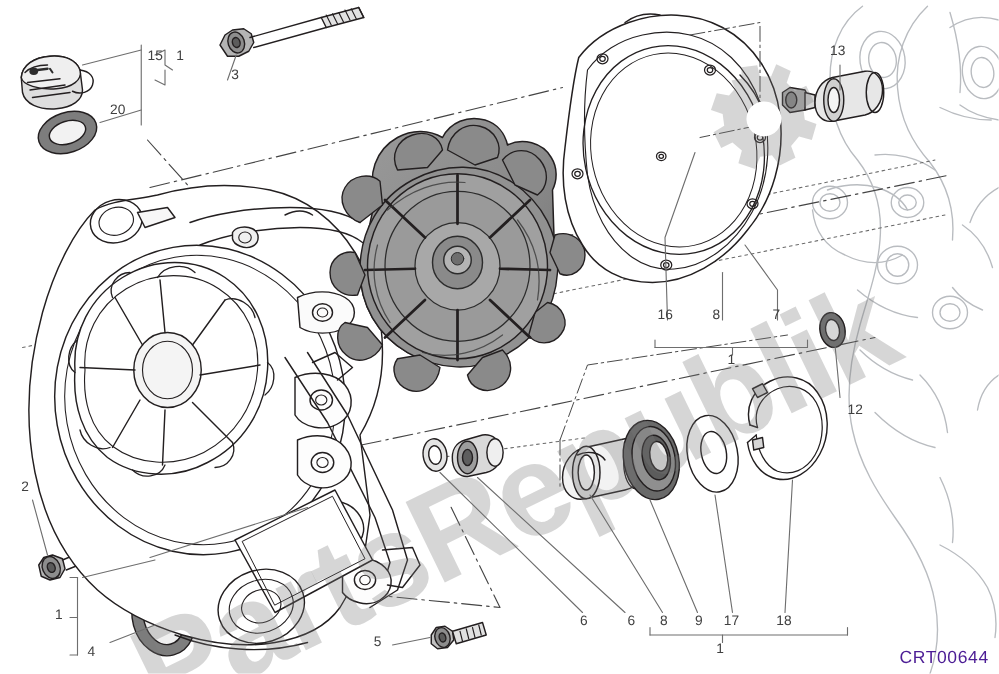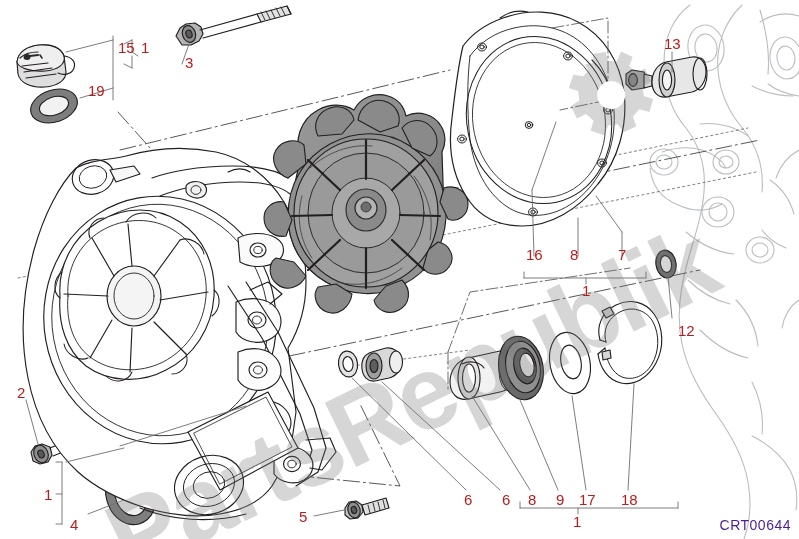--- a/index.html
+++ b/index.html
@@ -6,22 +6,22 @@
   html,body{margin:0;padding:0;background:#ffffff;}
   body{
     font-family:"Liberation Sans", sans-serif;
     width:799px;height:539px;overflow:hidden;position:relative;
   }
   #stage{position:relative;width:799px;height:539px;background:#ffffff;overflow:hidden;}
   #stage svg.layer{position:absolute;left:0;top:0;width:799px;height:539px;}
   .callout{
     position:absolute;
     font-family:"Liberation Sans", sans-serif;
-    font-size:15px;
-    color:#b91c1c;
+    font-size:11px;
+    color:#404040;
     letter-spacing:0px;
     white-space:nowrap;
     user-select:none;
   }
   .diagcode{
     position:absolute;
     right:8px;bottom:6px;
     font-family:"Liberation Sans", sans-serif;
     font-size:14px;
     color:#4c1d95;
@@ -475,21 +475,21 @@
       </g>
       <g transform="translate(600,95) rotate(-26)">
         <circle cx="10" cy="5" r="14" fill="#ffffff"></circle>
       </g>
     </svg>
     <div class="wm-text" style="left:88px; top:492px; transform: rotate(-26deg);">PartsRepublik</div>
   </div>
 
   <div class="callout" style="left:118px;top:39px">15</div>
   <div class="callout" style="left:141px;top:39px">1</div>
-  <div class="callout" style="left:88px;top:82px">19</div>
+  <div class="callout" style="left:88px;top:82px">20</div>
   <div class="callout" style="left:185px;top:54px">3</div>
   <div class="callout" style="left:664px;top:35px">13</div>
 
   <div class="callout" style="left:526px;top:246px">16</div>
   <div class="callout" style="left:570px;top:246px">8</div>
   <div class="callout" style="left:618px;top:246px">7</div>
   <div class="callout" style="left:582px;top:282px">1</div>
   <div class="callout" style="left:678px;top:322px">12</div>
 
   <div class="callout" style="left:17px;top:384px">2</div>

